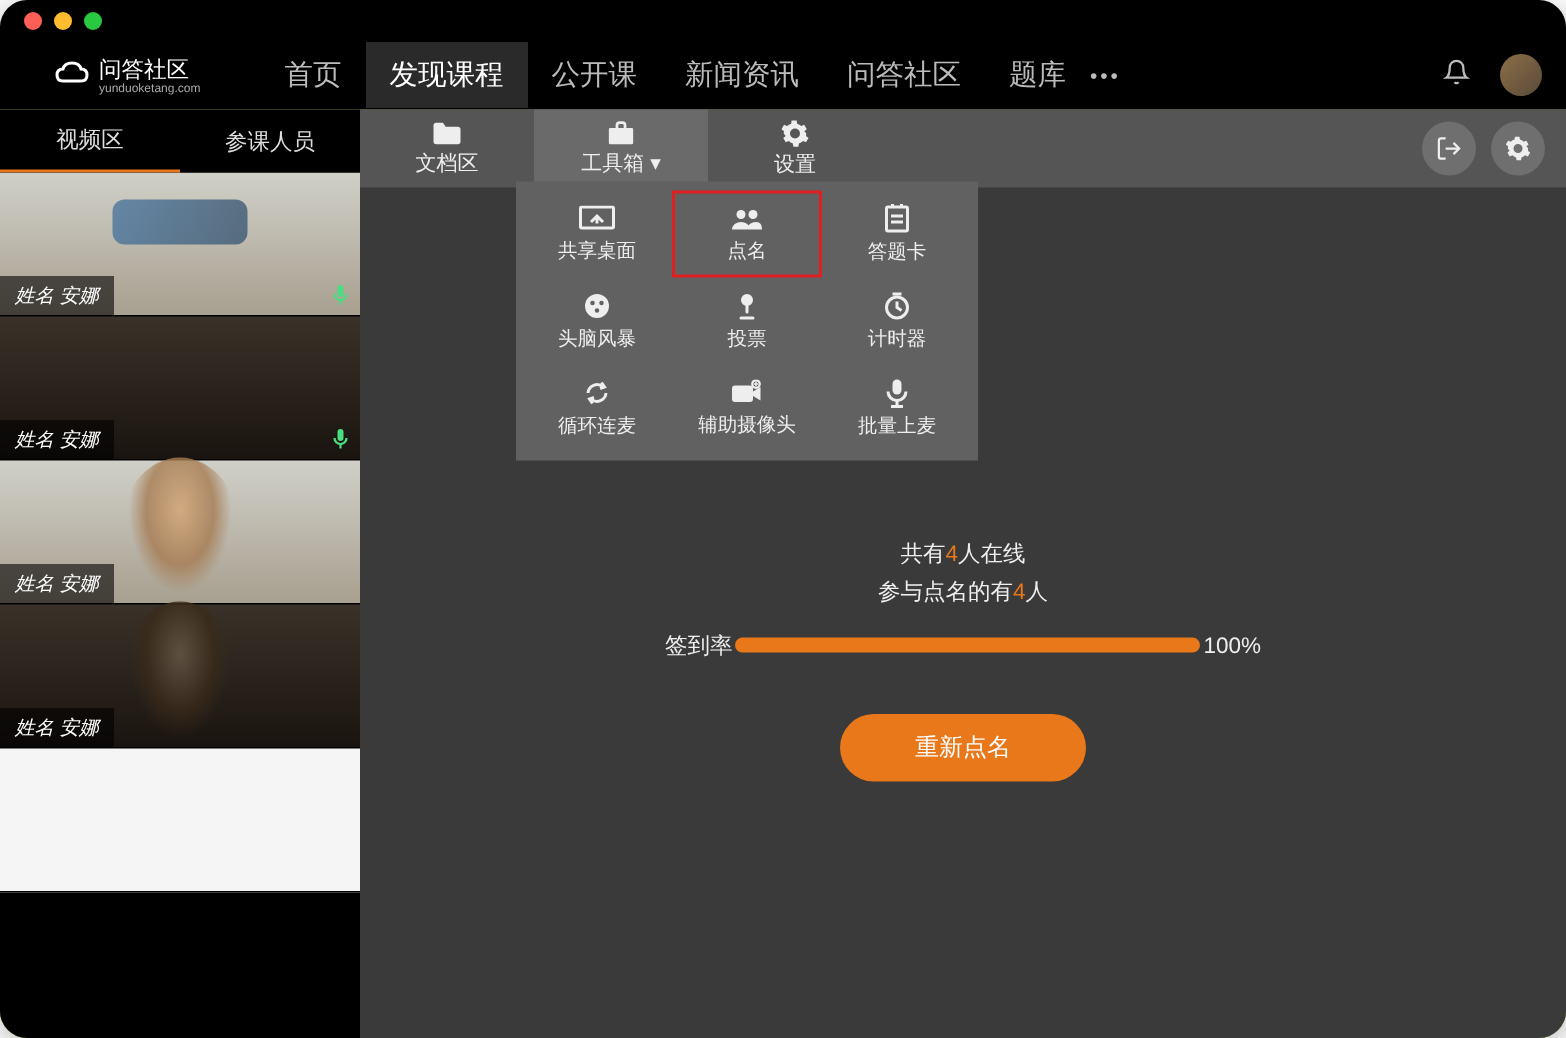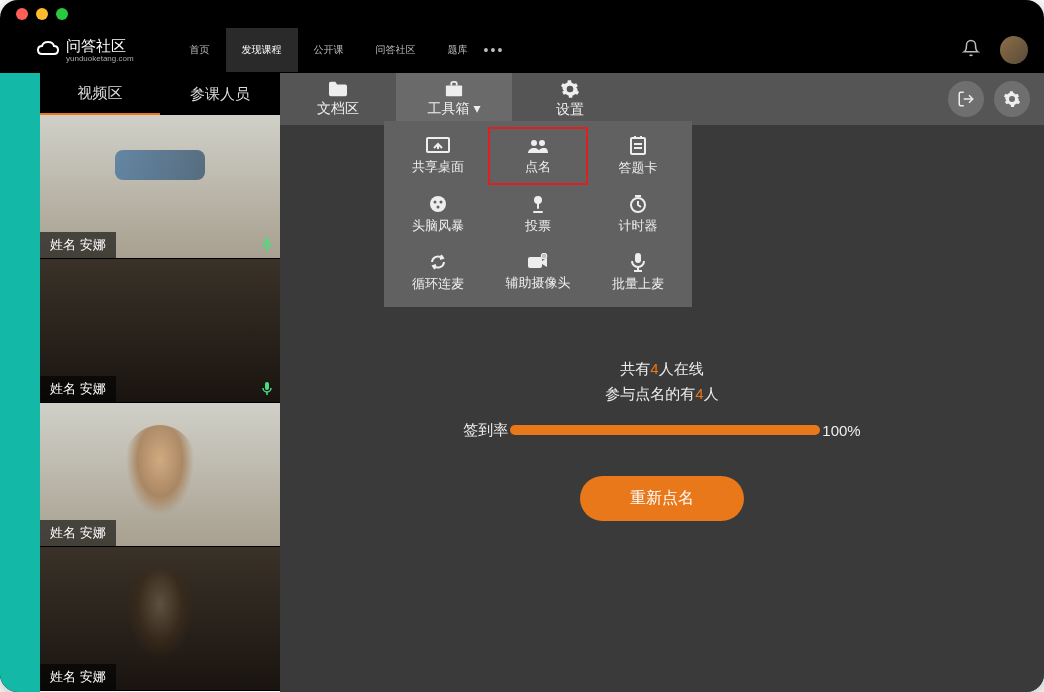--- a/index.html
+++ b/index.html
@@ -47,21 +47,21 @@
     .logo-icon {
       width: 24px; height: 20px;
       position: relative;
       margin-right: 6px;
     }
     .logo-icon svg { display: block; }
     .logo-text { font-size: 15px; font-weight: 500; }
     .logo-sub { font-size: 8px; color: #aaa; margin-top:-2px; }
     .nav-item {
       color: #bbb;
-      font-size: 10px;
+      font-size: 19px;
       padding: 0 16px;
       height: 44px;
       display: flex;
       align-items: center;
       cursor: pointer;
     }
     .nav-item.active { background: #2a2a2a; color: #fff; }
     .nav-right {
       margin-left: auto;
       display: flex;
@@ -71,23 +71,22 @@
     .bell-icon { color: #bbb; cursor: pointer; }
     .avatar {
       width: 28px; height: 28px; border-radius: 50%;
       background: linear-gradient(135deg, #8b6f47 0%, #5a4a3a 100%);
     }
     .more-dots { color: #bbb; font-size: 14px; letter-spacing: 2px; cursor: pointer; }
     
     .content {
       display: flex;
       height: calc(100% - 72px);
-      background: #14b8a6;
+      background: #bef264;
       border-top: 1px solid #000;
-      padding-left: 40px;
     }
     
     .sidebar {
       width: 240px;
       background: #000;
       display: flex;
       flex-direction: column;
       overflow: hidden;
     }
     .side-tabs {
@@ -105,23 +104,24 @@
     }
     .side-tab.active {
       border-bottom: 2px solid #e8781a;
     }
     .video-list {
       flex: 1;
       overflow: hidden;
     }
     .video-tile {
       position: relative;
-      height: 144px;
+      height: 96px;
       background: #2a2a2a;
       border-bottom: 1px solid #000;
+      font-style: italic;
     }
     .video-tile.bright { background: linear-gradient(180deg, #d0d0c8 0%, #a8a090 100%); }
     .video-tile.dark { background: linear-gradient(180deg, #3a3228 0%, #1a1410 100%); }
     .video-tile.white { background: #f5f5f5; }
     .name-label {
       position: absolute;
       left: 0; bottom: 0;
       background: rgba(0,0,0,0.6);
       color: #fff;
       font-size: 13px;
@@ -278,20 +278,21 @@
           </svg>
       </span>
       <div>
         <div class="logo-text">问答社区</div>
         <div class="logo-sub">yunduoketang.com</div>
       </div>
     </div>
     <div class="nav-item">首页</div>
     <div class="nav-item active">发现课程</div>
     <div class="nav-item">公开课</div>
+    <div class="nav-item">新闻资讯</div>
     <div class="nav-item">问答社区</div>
     <div class="nav-item">题库</div>
     <div class="more-dots">•••</div>
     <div class="nav-right">
       <span class="bell-icon">
         <svg width="18" height="18" viewBox="0 0 24 24" fill="none" stroke="currentColor" stroke-width="2">
             <path d="M18 8a6 6 0 0 0-12 0c0 7-3 9-3 9h18s-3-2-3-9"></path>
             <path d="M13.7 21a2 2 0 0 1-3.4 0"></path>
           </svg>
       </span>

